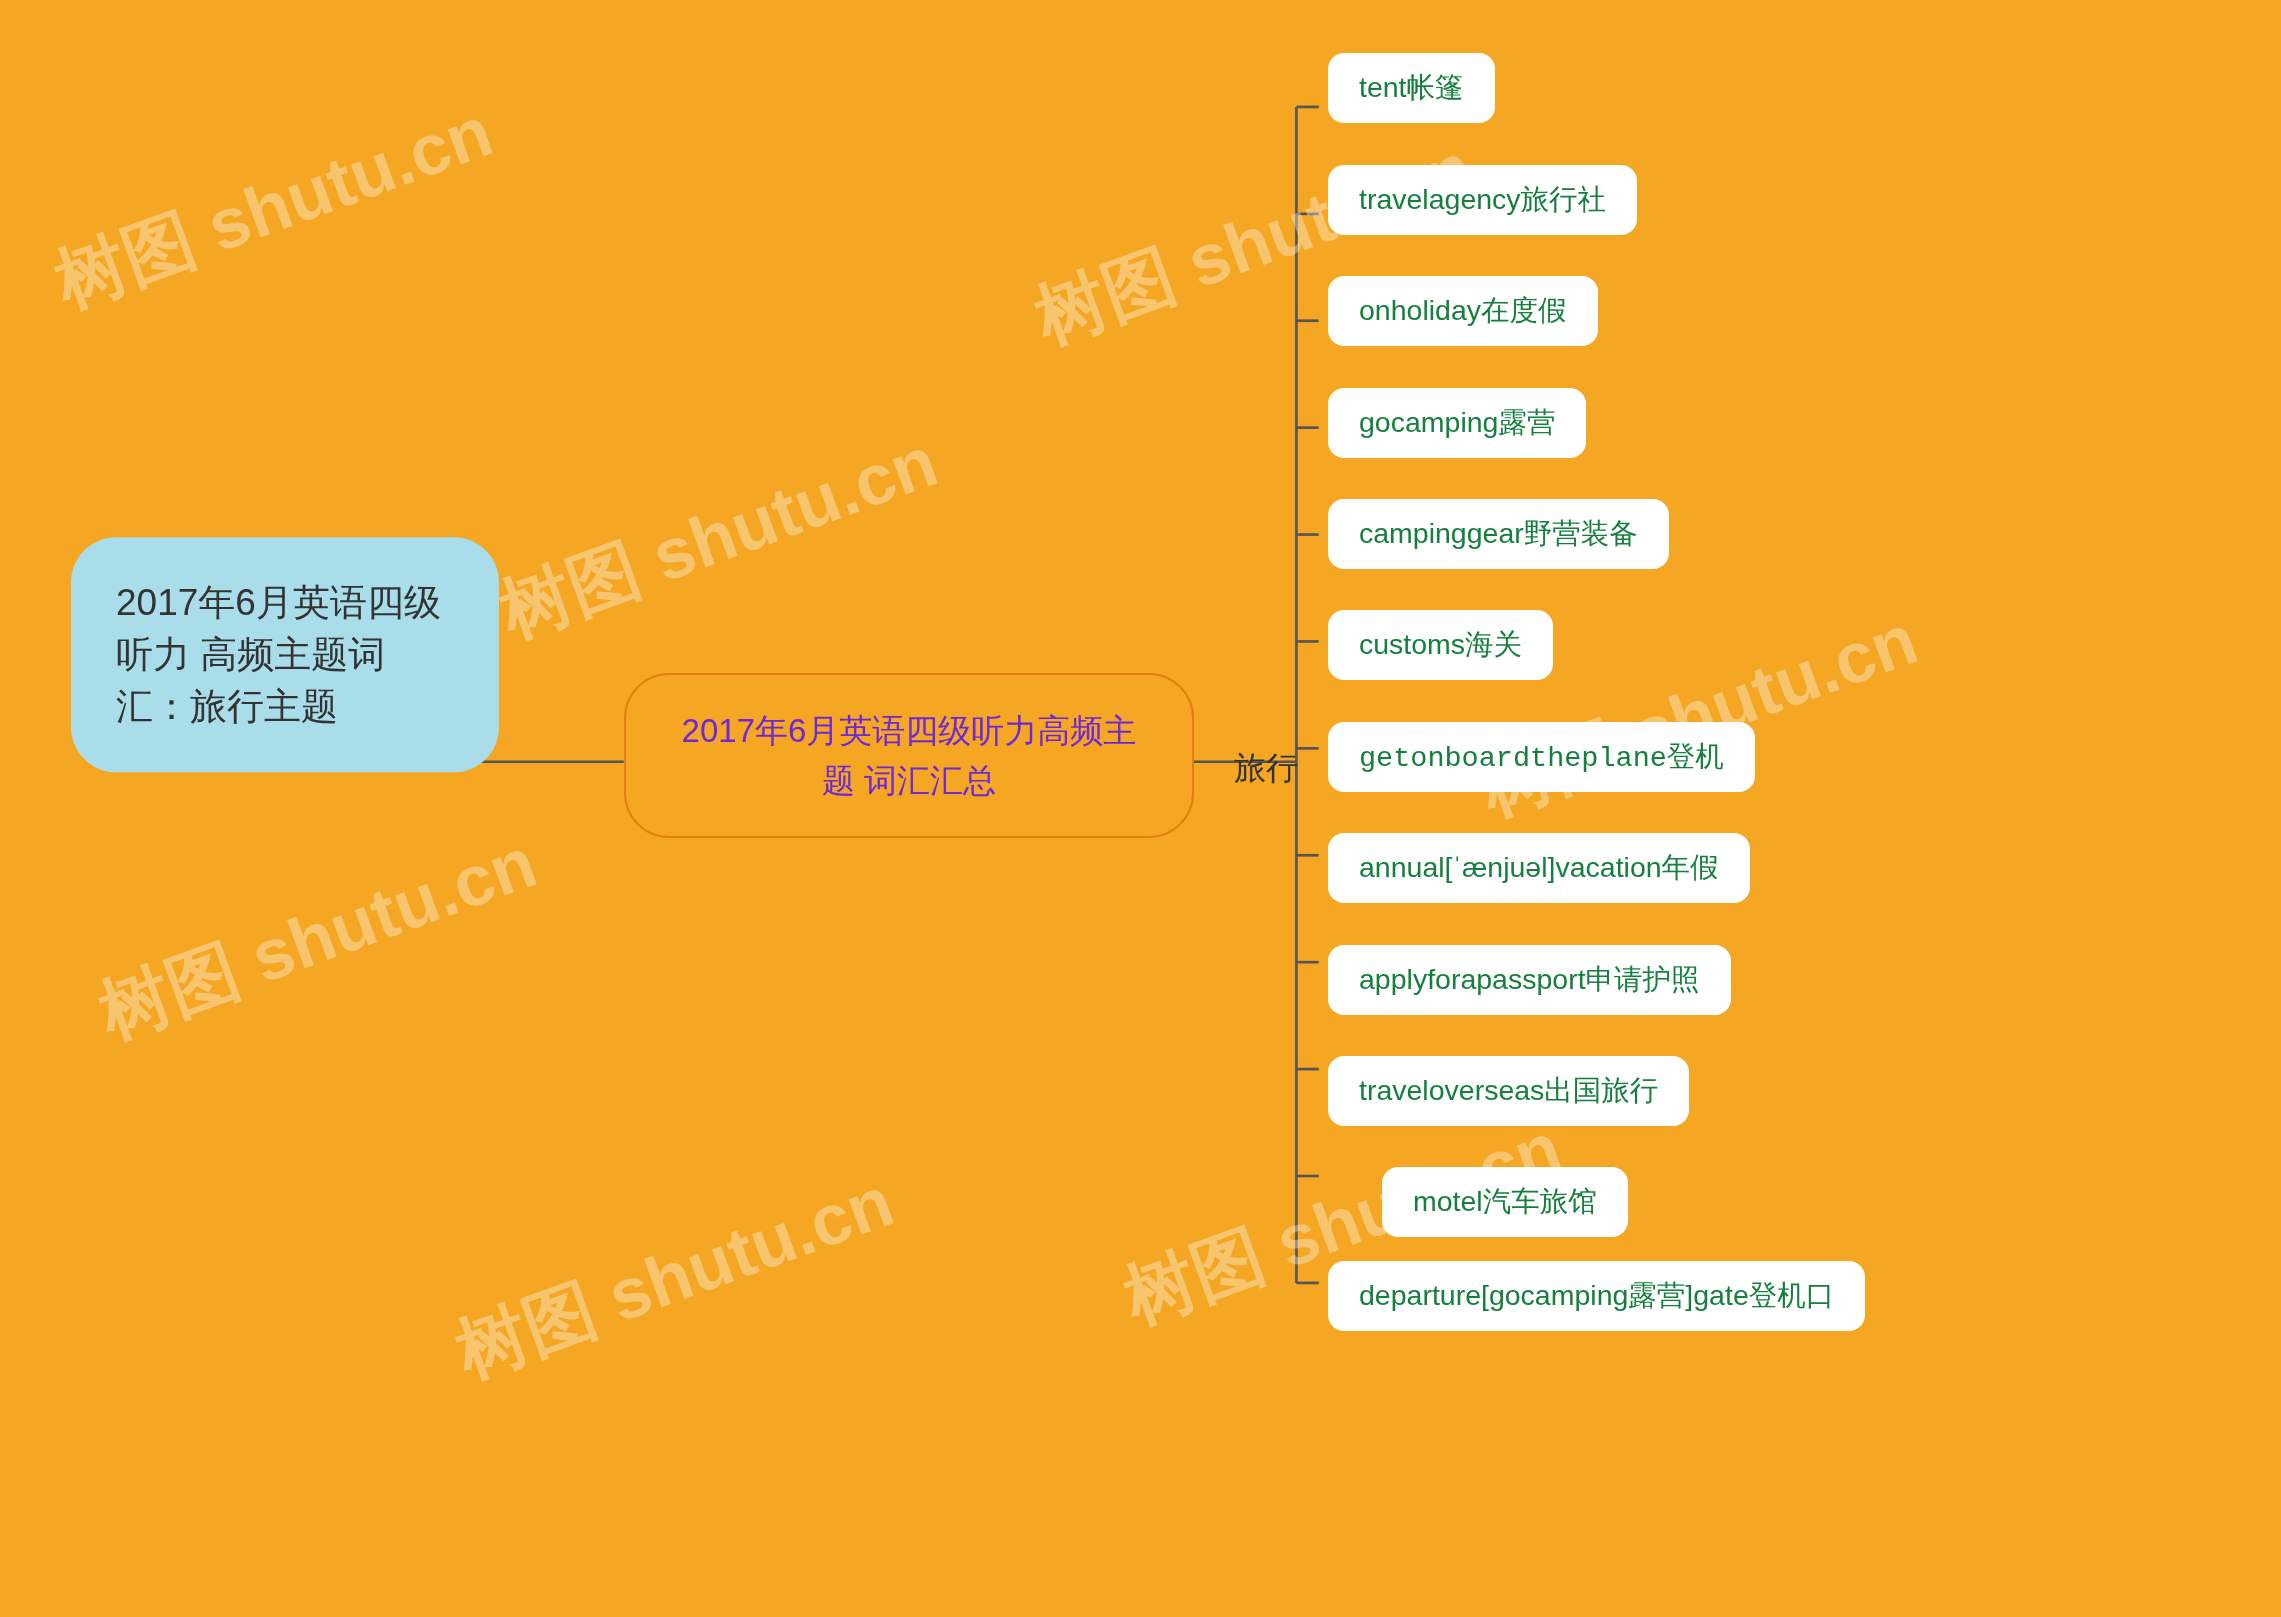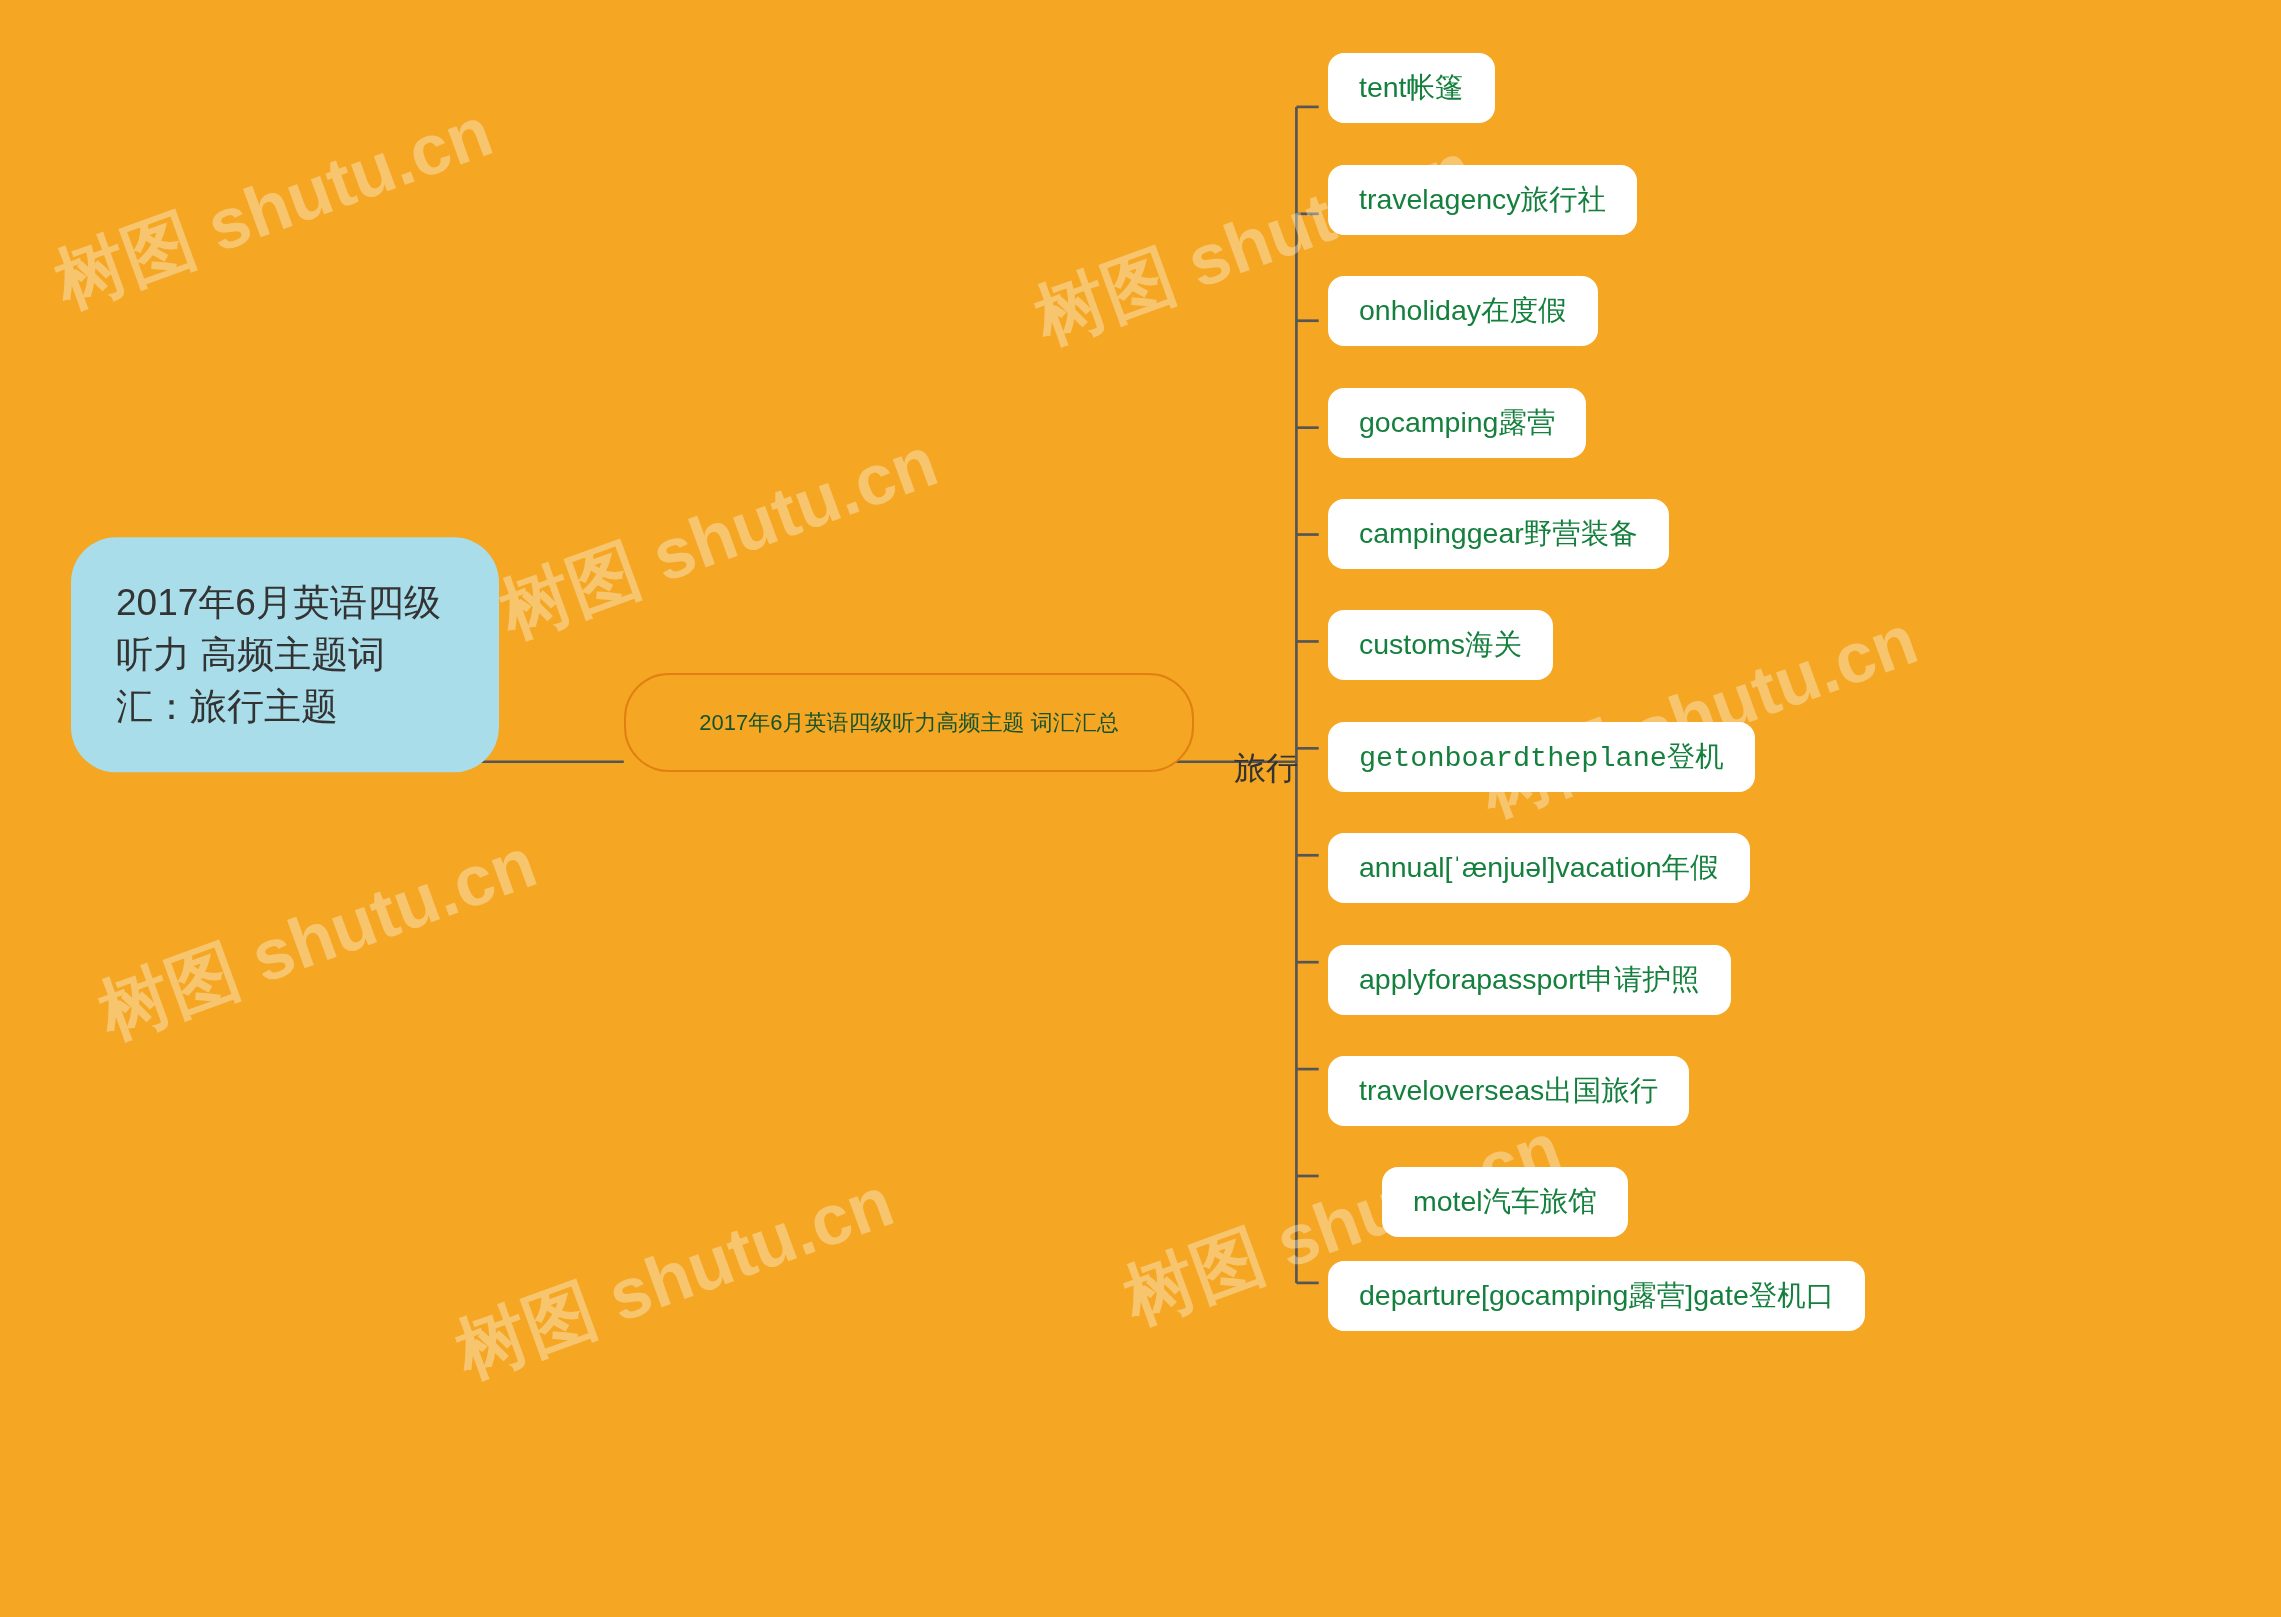--- a/index.html
+++ b/index.html
@@ -40,23 +40,23 @@
       text-align: left;
     }
 
     
     .main-node {
       position: absolute;
       background-color: #F5A623;
       border: 2.7px solid #E8820C;
       border-radius: 45px;
       padding: 31px 49px;
-      font-size: 22px;
+      font-size: 33px;
       line-height: 1.5;
-      color: #14532d;
+      color: #6d28d9;
       text-align: center;
     }
 
     
     .branch-label {
       position: absolute;
       font-size: 32px;
       color: #333;
     }
 

